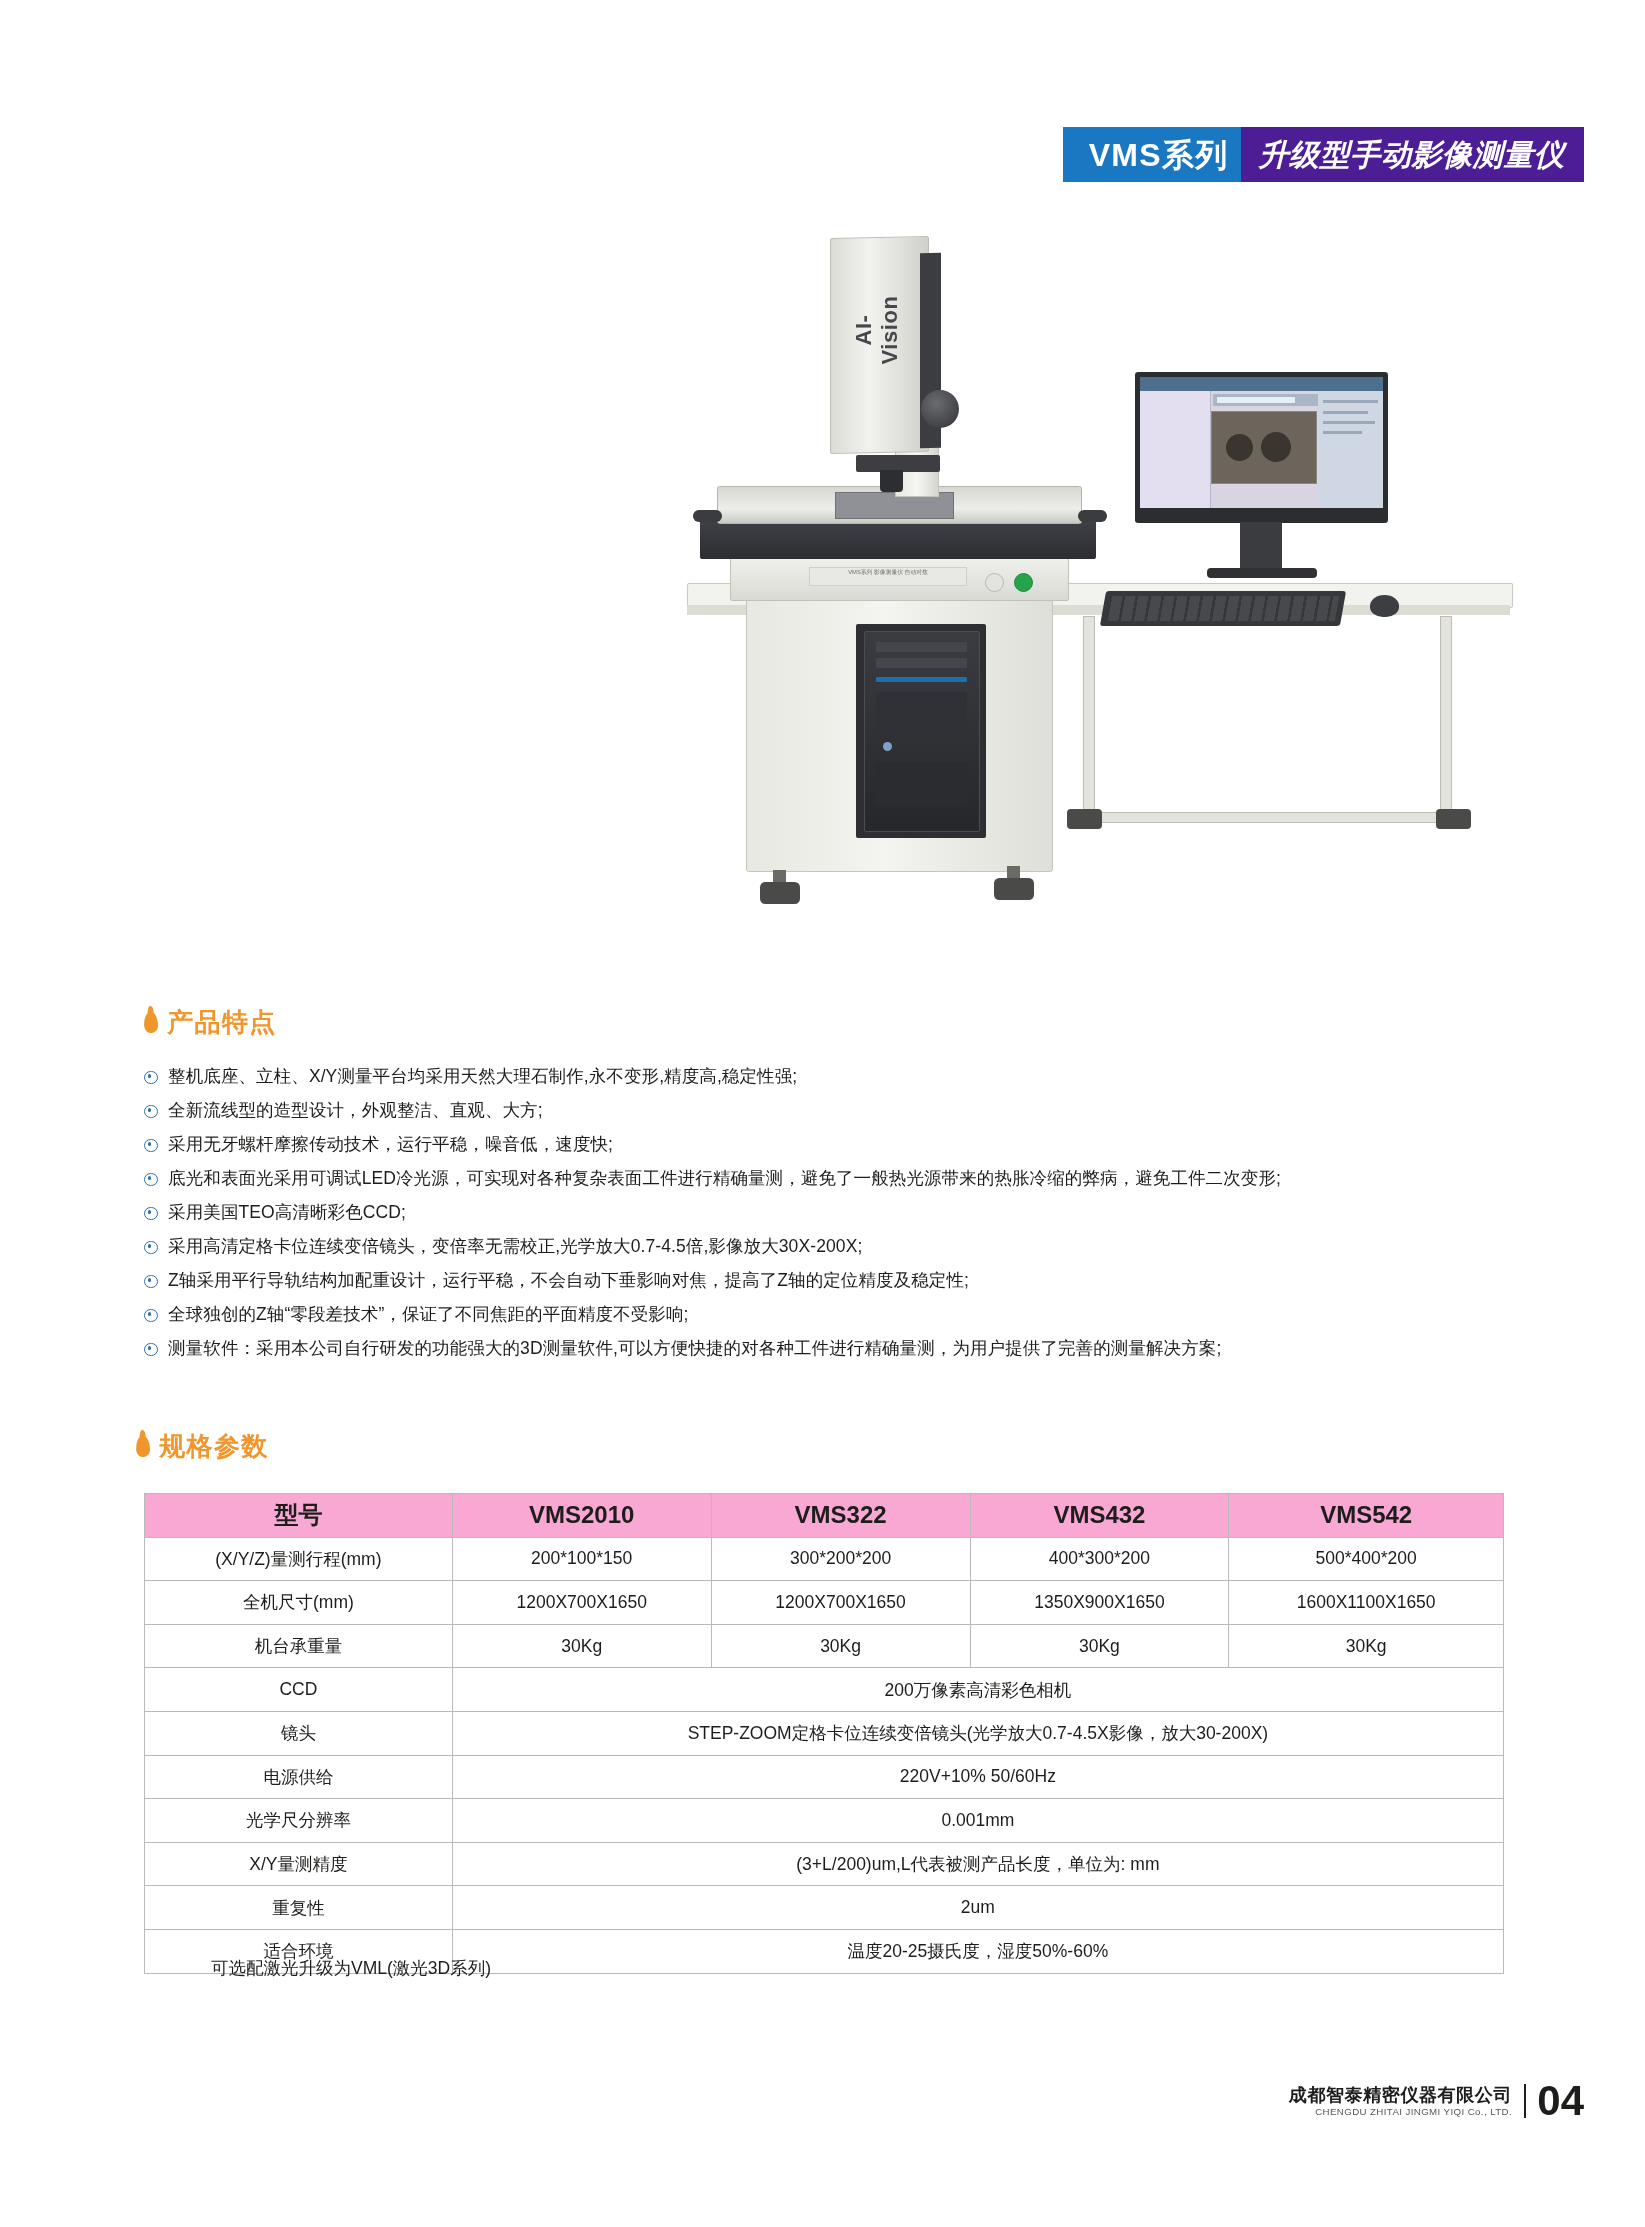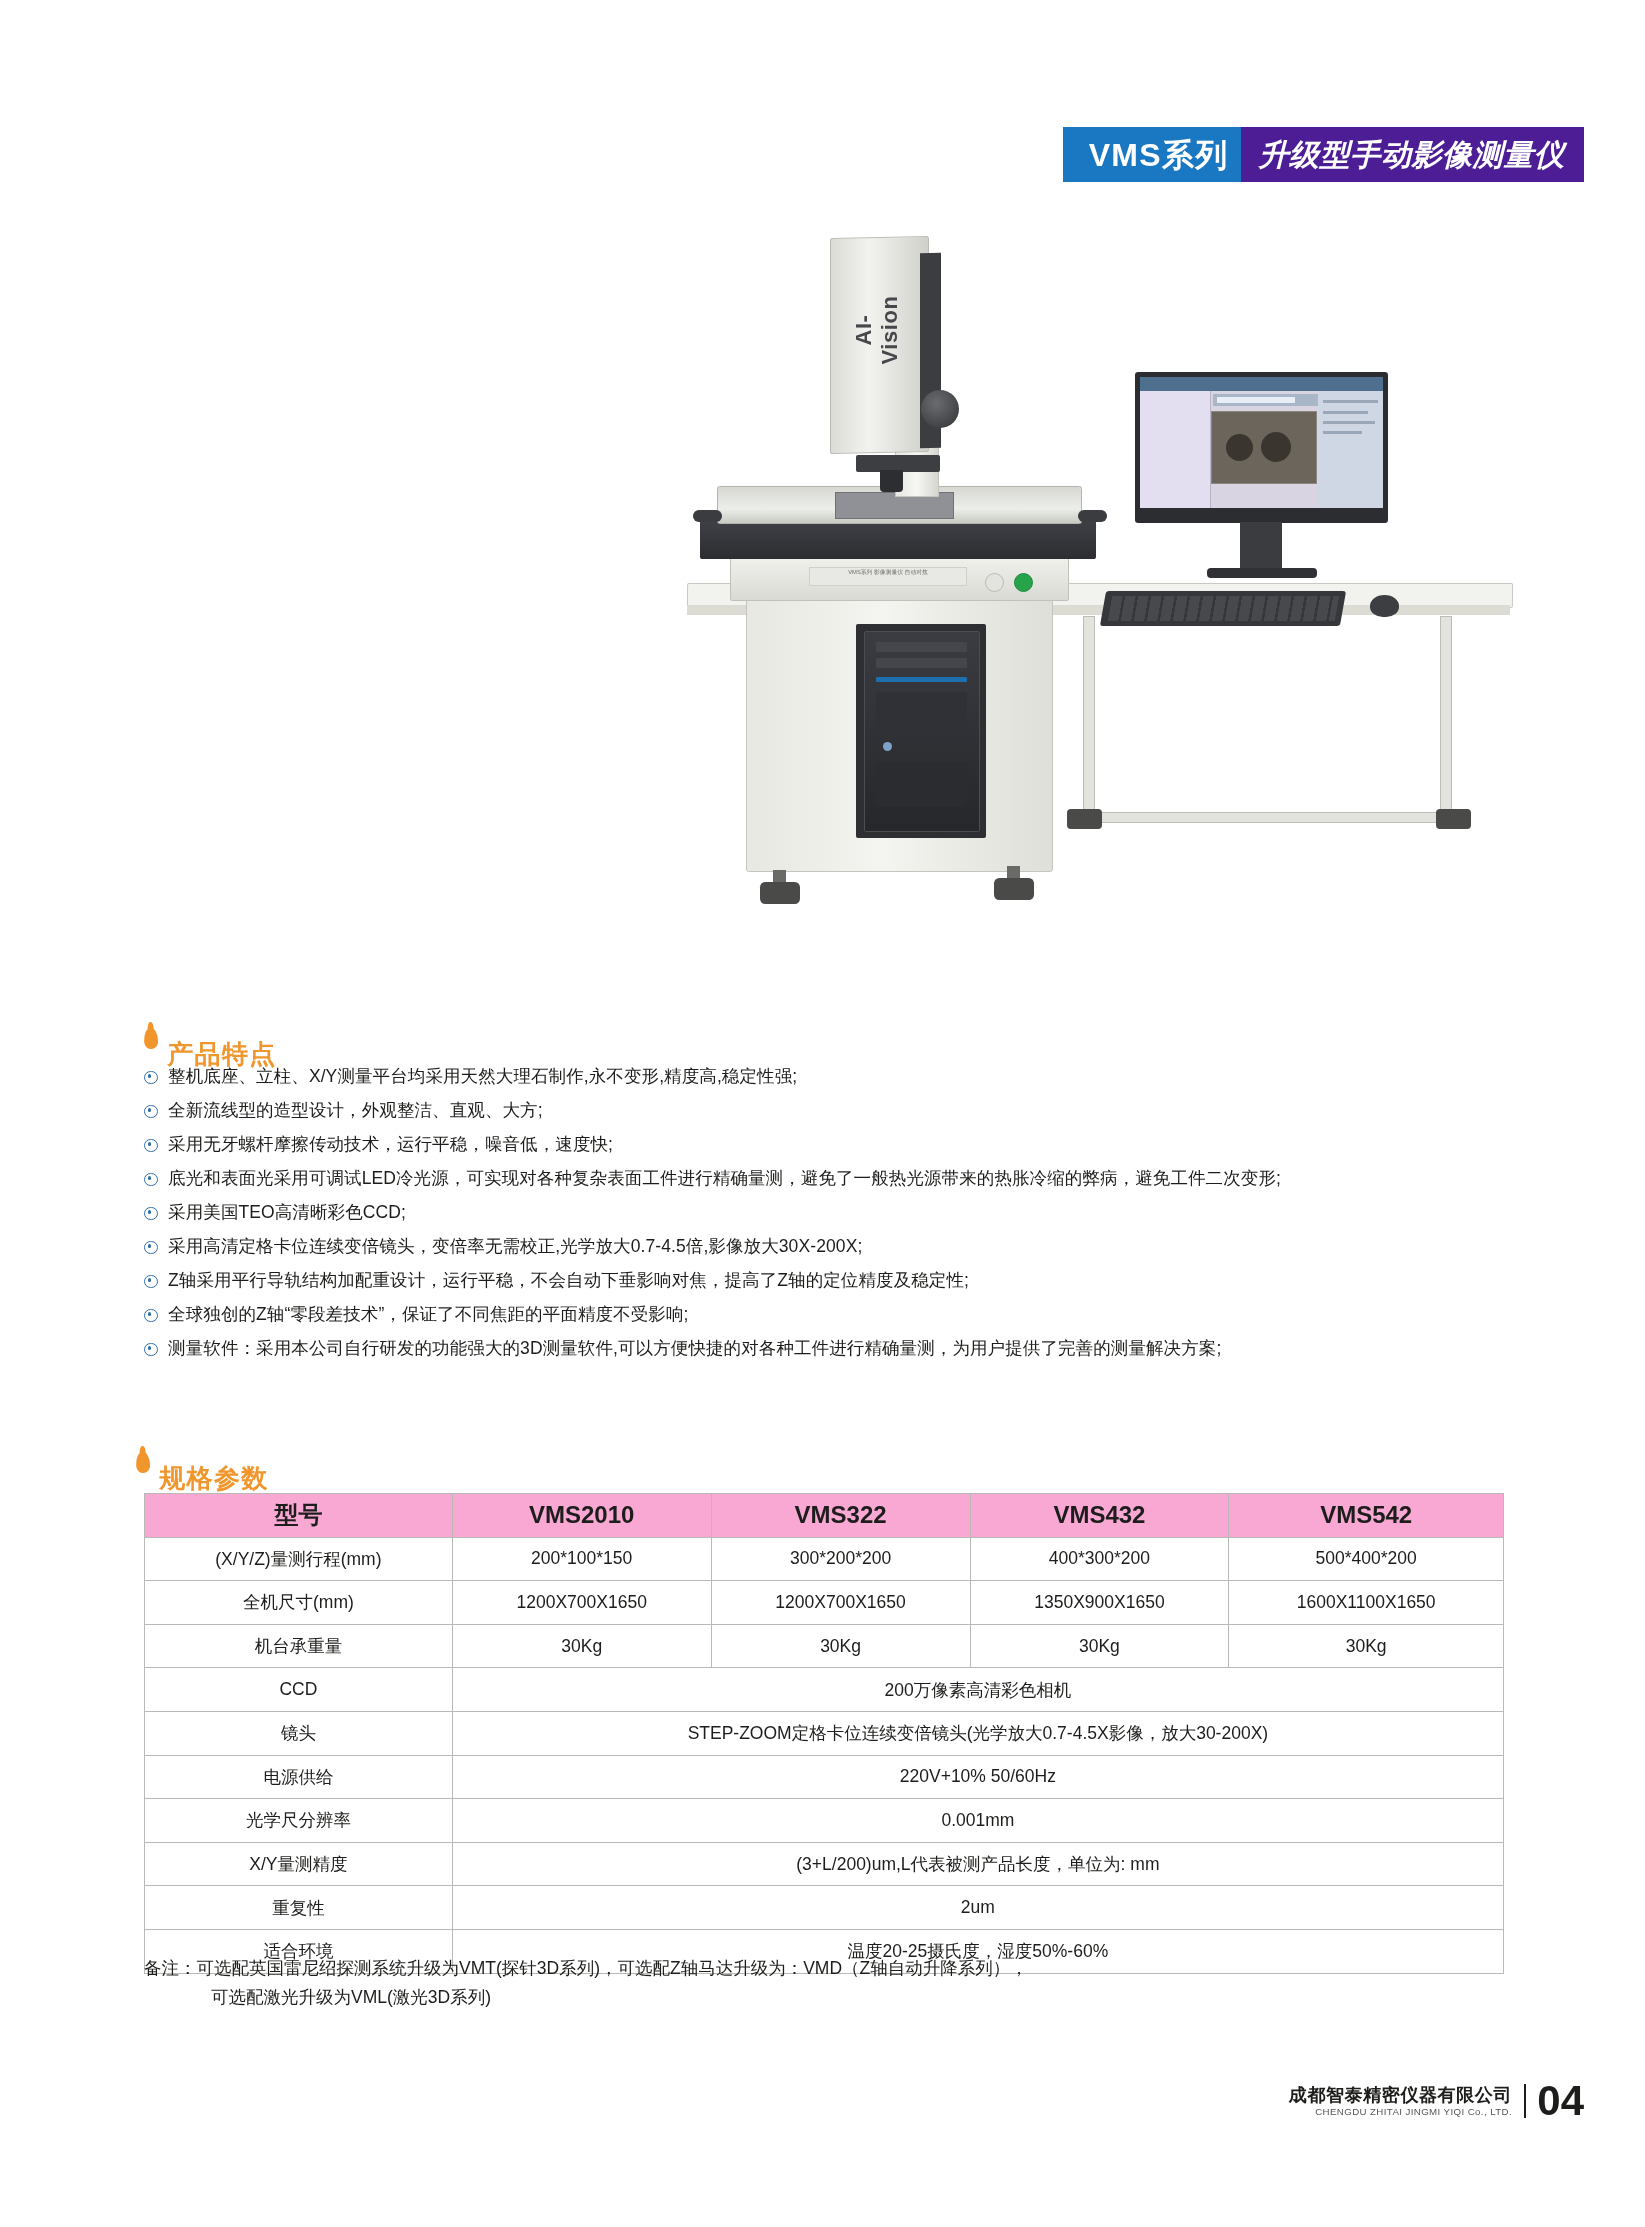--- a/index.html
+++ b/index.html
@@ -459,21 +459,20 @@
     left: 3.9px; top: -6.5px;
     width: 5.8px; height: 10.4px;
     background: #f0962c;
     border-radius: 50% 50% 50% 50% / 65% 65% 35% 35%;
   }
   .section-title {
     font-size: 26px;
     font-weight: bold;
     color: #f0962c;
     letter-spacing: 1.3px;
-    margin-top: 32px;
   }
 
   
   .features {
     position: absolute;
     left: 144px;
     top: 1064px;
     width: 1402px;
   }
   .feature-row {
@@ -771,21 +770,20 @@
       <td colspan="4">2um</td>
     </tr>
     <tr>
       <td>适合环境</td>
       <td colspan="4">温度20-25摄氏度，湿度50%-60%</td>
     </tr>
   </tbody>
 </table>
 
 <div class="note">
-  <div>备注：可选配英国雷尼绍探测系统升级为VMT(探针3D系列)，可选配Z轴马达升级为：VMD（Z轴自动升降系列），</div>
   <div class="note-indent">可选配激光升级为VML(激光3D系列)</div>
 </div>
 
 <div class="footer">
   <div class="footer-company">
     <div class="footer-cn">成都智泰精密仪器有限公司</div>
     <div class="footer-en">CHENGDU ZHITAI JINGMI YIQI Co., LTD.</div>
   </div>
   <div class="footer-divider"></div>
   <div class="footer-page">04</div>

